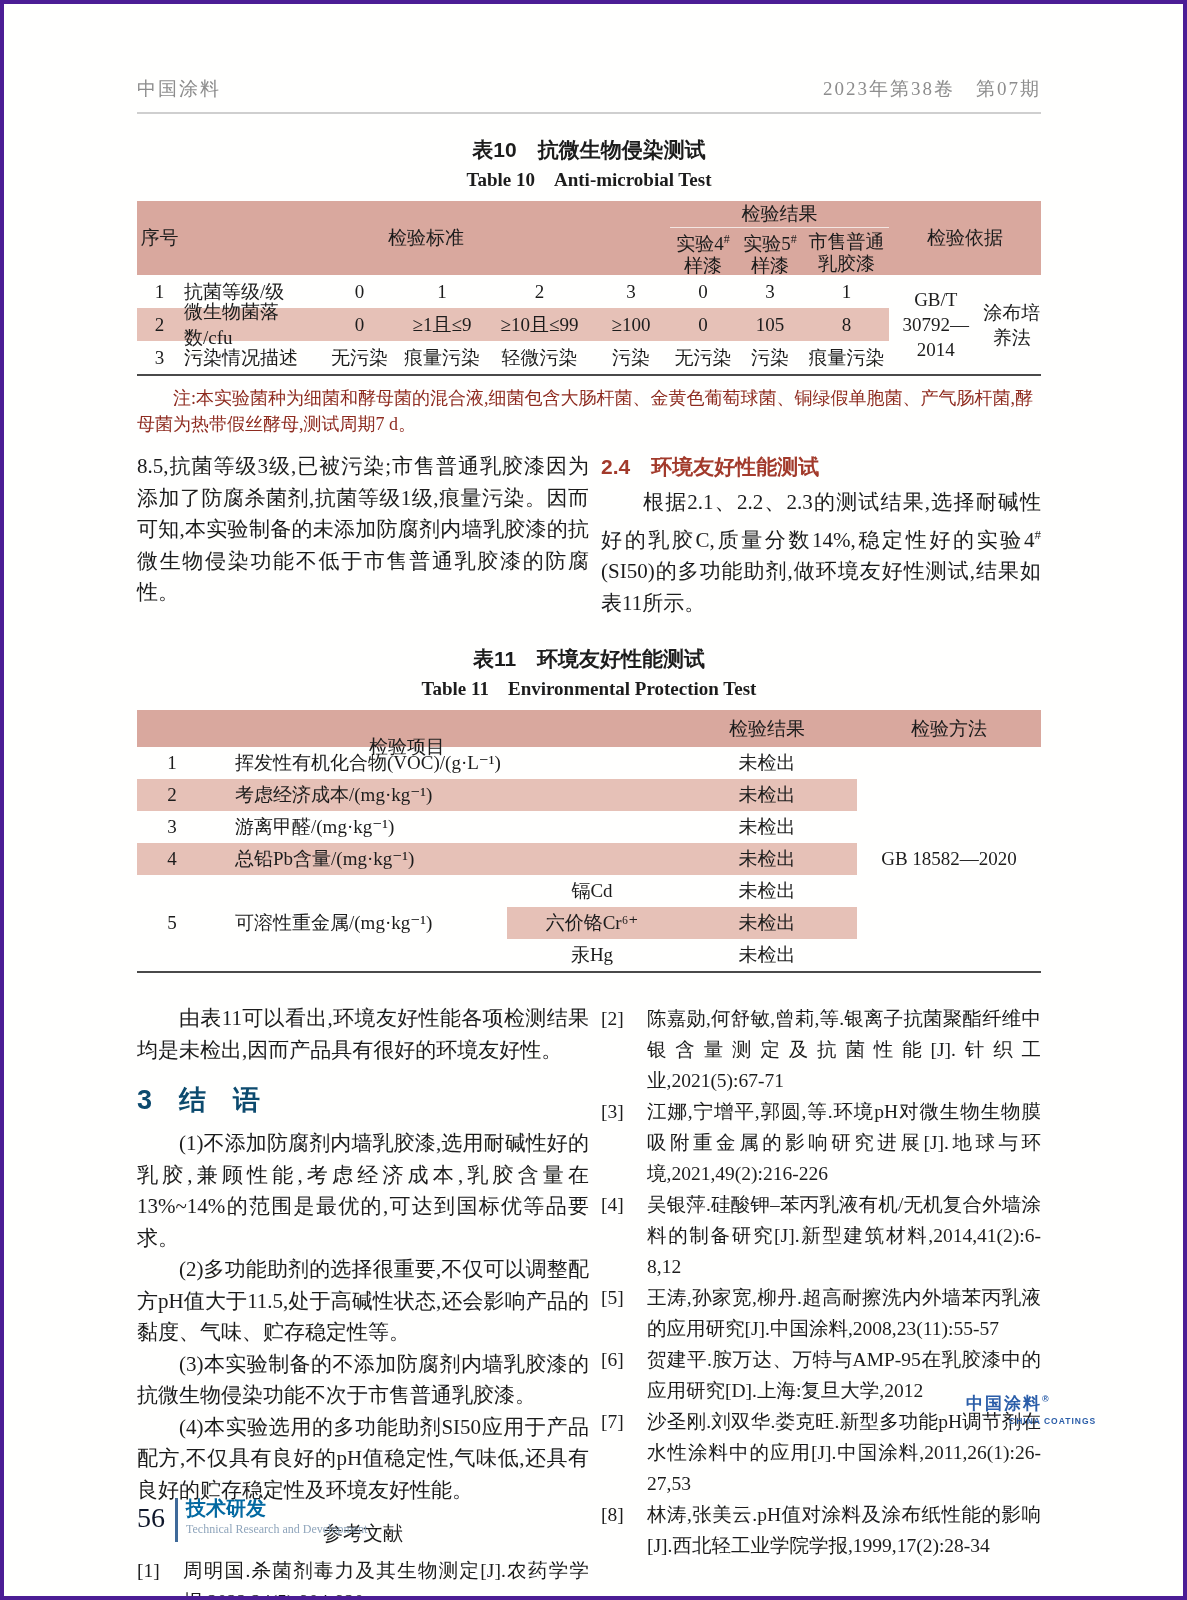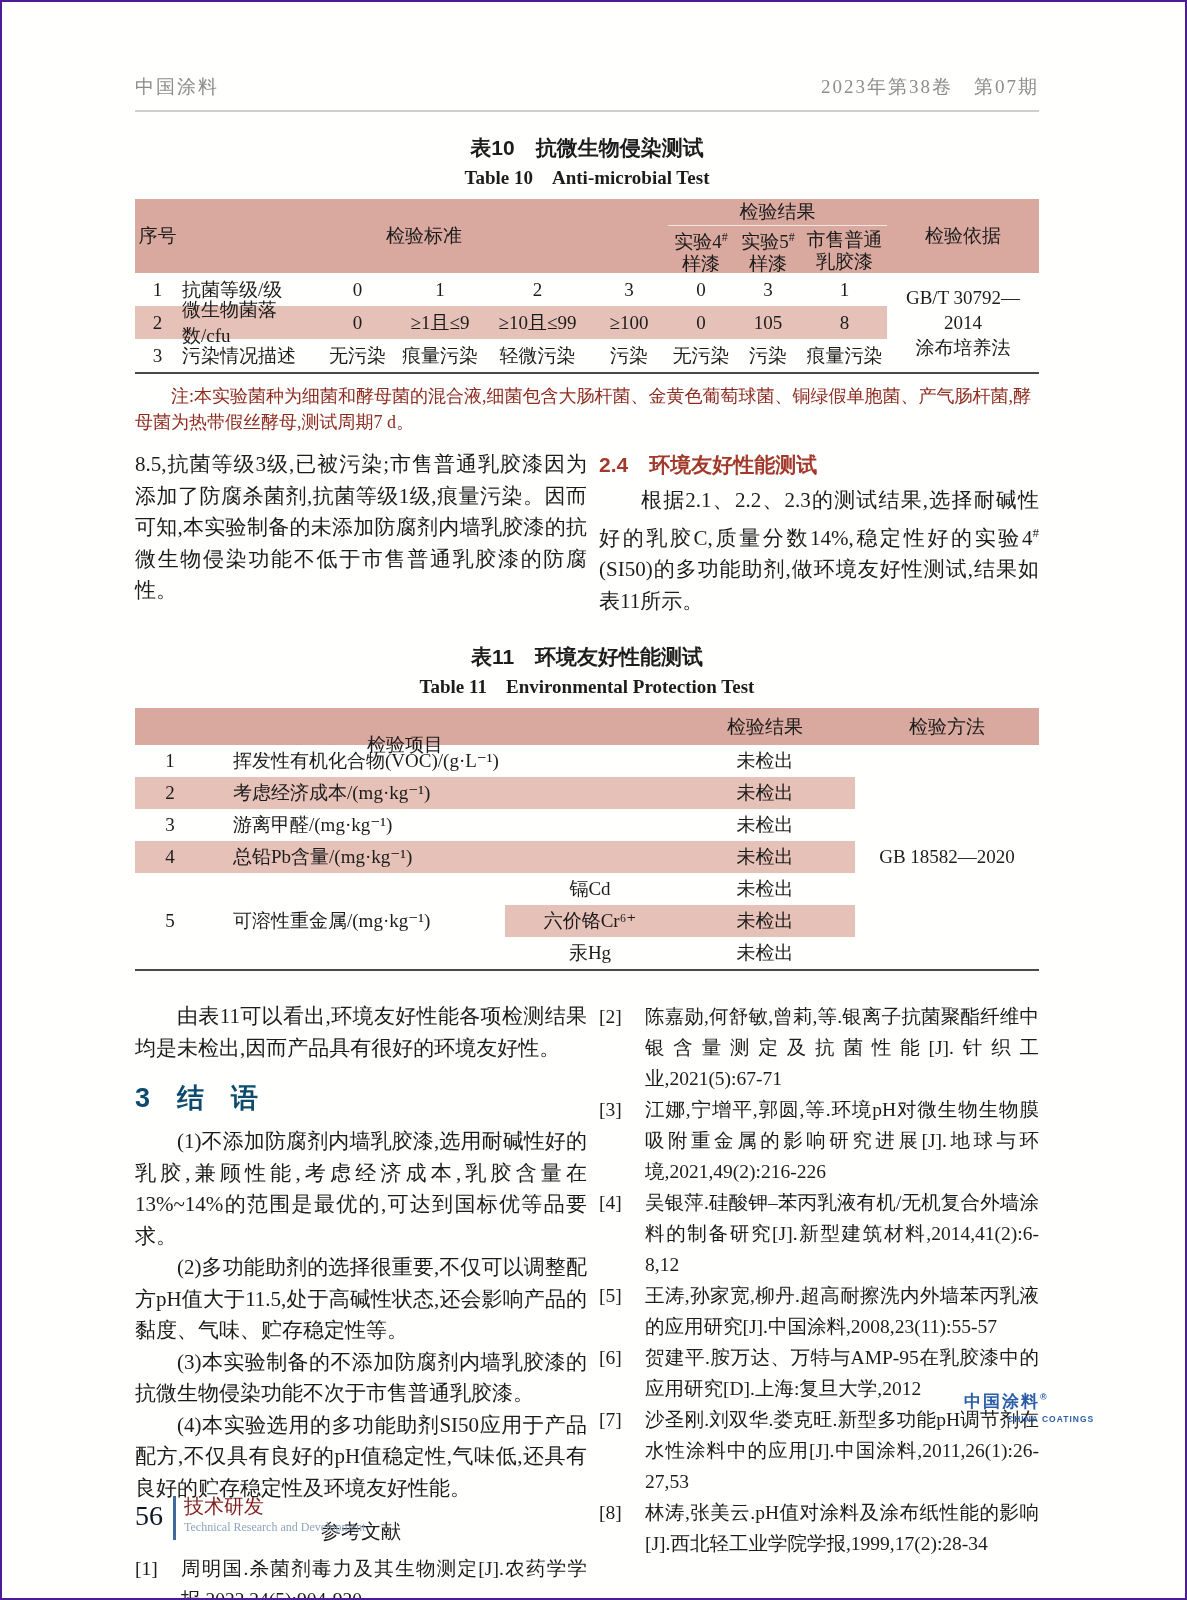--- a/index.html
+++ b/index.html
@@ -1,17 +1,17 @@
 <!DOCTYPE html>
 <html><head>
 <meta charset="utf-8">
 <style>
   html,body{margin:0;padding:0;background:#e9e6de;}
   .page{position:relative;width:1187px;height:1600px;background:#fffffe;margin:0 auto;
-        border:2px solid #4c1d95;box-sizing:border-box;overflow:hidden;
+        border:4px solid #4c1d95;box-sizing:border-box;overflow:hidden;
         font-family:"Liberation Serif","DejaVu Serif",serif;color:#1c1c1c;}
   .content{position:absolute;left:133px;top:0;width:904px;}
 
   
   .pagehead{display:flex;justify-content:space-between;margin-top:72px;
             color:#8d8d8d;font-size:19px;letter-spacing:2px;}
   .headrule{border:none;border-top:2px solid #cfcfcf;margin:10px 0 0 0;}
 
   
   .tbl-title-cn{margin-top:22px;text-align:center;font-size:21px;font-weight:bold;
@@ -29,21 +29,21 @@
   .t10h-res-sub{flex:1;display:flex;}
   .t10h-sub{display:flex;flex-direction:column;align-items:center;justify-content:center;
             line-height:22px;}
   .t10h-sub .hash{font-size:12px;vertical-align:super;}
   .t10h-basis{width:152px;display:flex;align-items:center;justify-content:center;}
 
   .t10-body{display:grid;grid-template-columns:45px 140px 75px 90px 105px 78px 66px 68px 85px 152px;
             grid-auto-rows:33px;border-bottom:2px solid #4a4a4a;font-size:19px;}
   .t10c{display:flex;align-items:center;justify-content:center;}
   .t10c.nm{justify-content:flex-start;padding-left:2px;}
-  .t10-basis{grid-area:1/10/4/11;display:flex;flex-direction:column;align-items:center;
+  .t10-basis{grid-area:1/10/4/11;display:flex;flex-direction:row;align-items:center;
              justify-content:center;line-height:25px;text-align:center;font-size:19px;}
   .pk{background:#e6c1b7;}
 
   .t10-note{margin-top:9px;color:#8e2b1f;font-size:18px;line-height:26px;text-indent:2em;}
 
   
   .cols{display:flex;justify-content:space-between;margin-top:14px;}
   .colL{width:452px;}
   .colR{width:440px;}
   .para{font-size:21px;line-height:31.5px;text-align:justify;}
@@ -74,22 +74,22 @@
   
   .logo{position:absolute;left:962px;top:1388px;width:80px;text-align:center;color:#2a5da8;
         font-family:"Liberation Sans","DejaVu Sans",sans-serif;}
   .logo-cn{font-size:17px;font-weight:bold;letter-spacing:2px;white-space:nowrap;}
   .logo-reg{font-size:9px;vertical-align:super;}
   .logo-en{font-size:8.5px;font-weight:bold;letter-spacing:1px;margin-top:1px;white-space:nowrap;padding-left:43px;}
 
   .footer{position:absolute;left:133px;top:1492px;display:flex;align-items:flex-start;}
   .pg-no{font-size:28px;color:#0f172a;margin-top:6px;}
   .foot-bar{width:3px;height:44px;background:#3f6a99;margin:2px 8px 0 10px;}
-  .foot-cn{font-family:"Liberation Sans","DejaVu Sans",sans-serif;font-weight:normal;
-           font-size:20px;color:#7f1d1d;line-height:24px;}
+  .foot-cn{font-family:"Liberation Sans","DejaVu Sans",sans-serif;font-weight:bold;
+           font-size:20px;color:#0369a1;line-height:24px;}
   .foot-en{font-size:12px;color:#8fa5bb;margin-top:2px;}
 </style>
 </head>
 <body>
 
 <div class="page">
   <div class="content">
 
     <div class="pagehead">
       <span>中国涂料</span>

